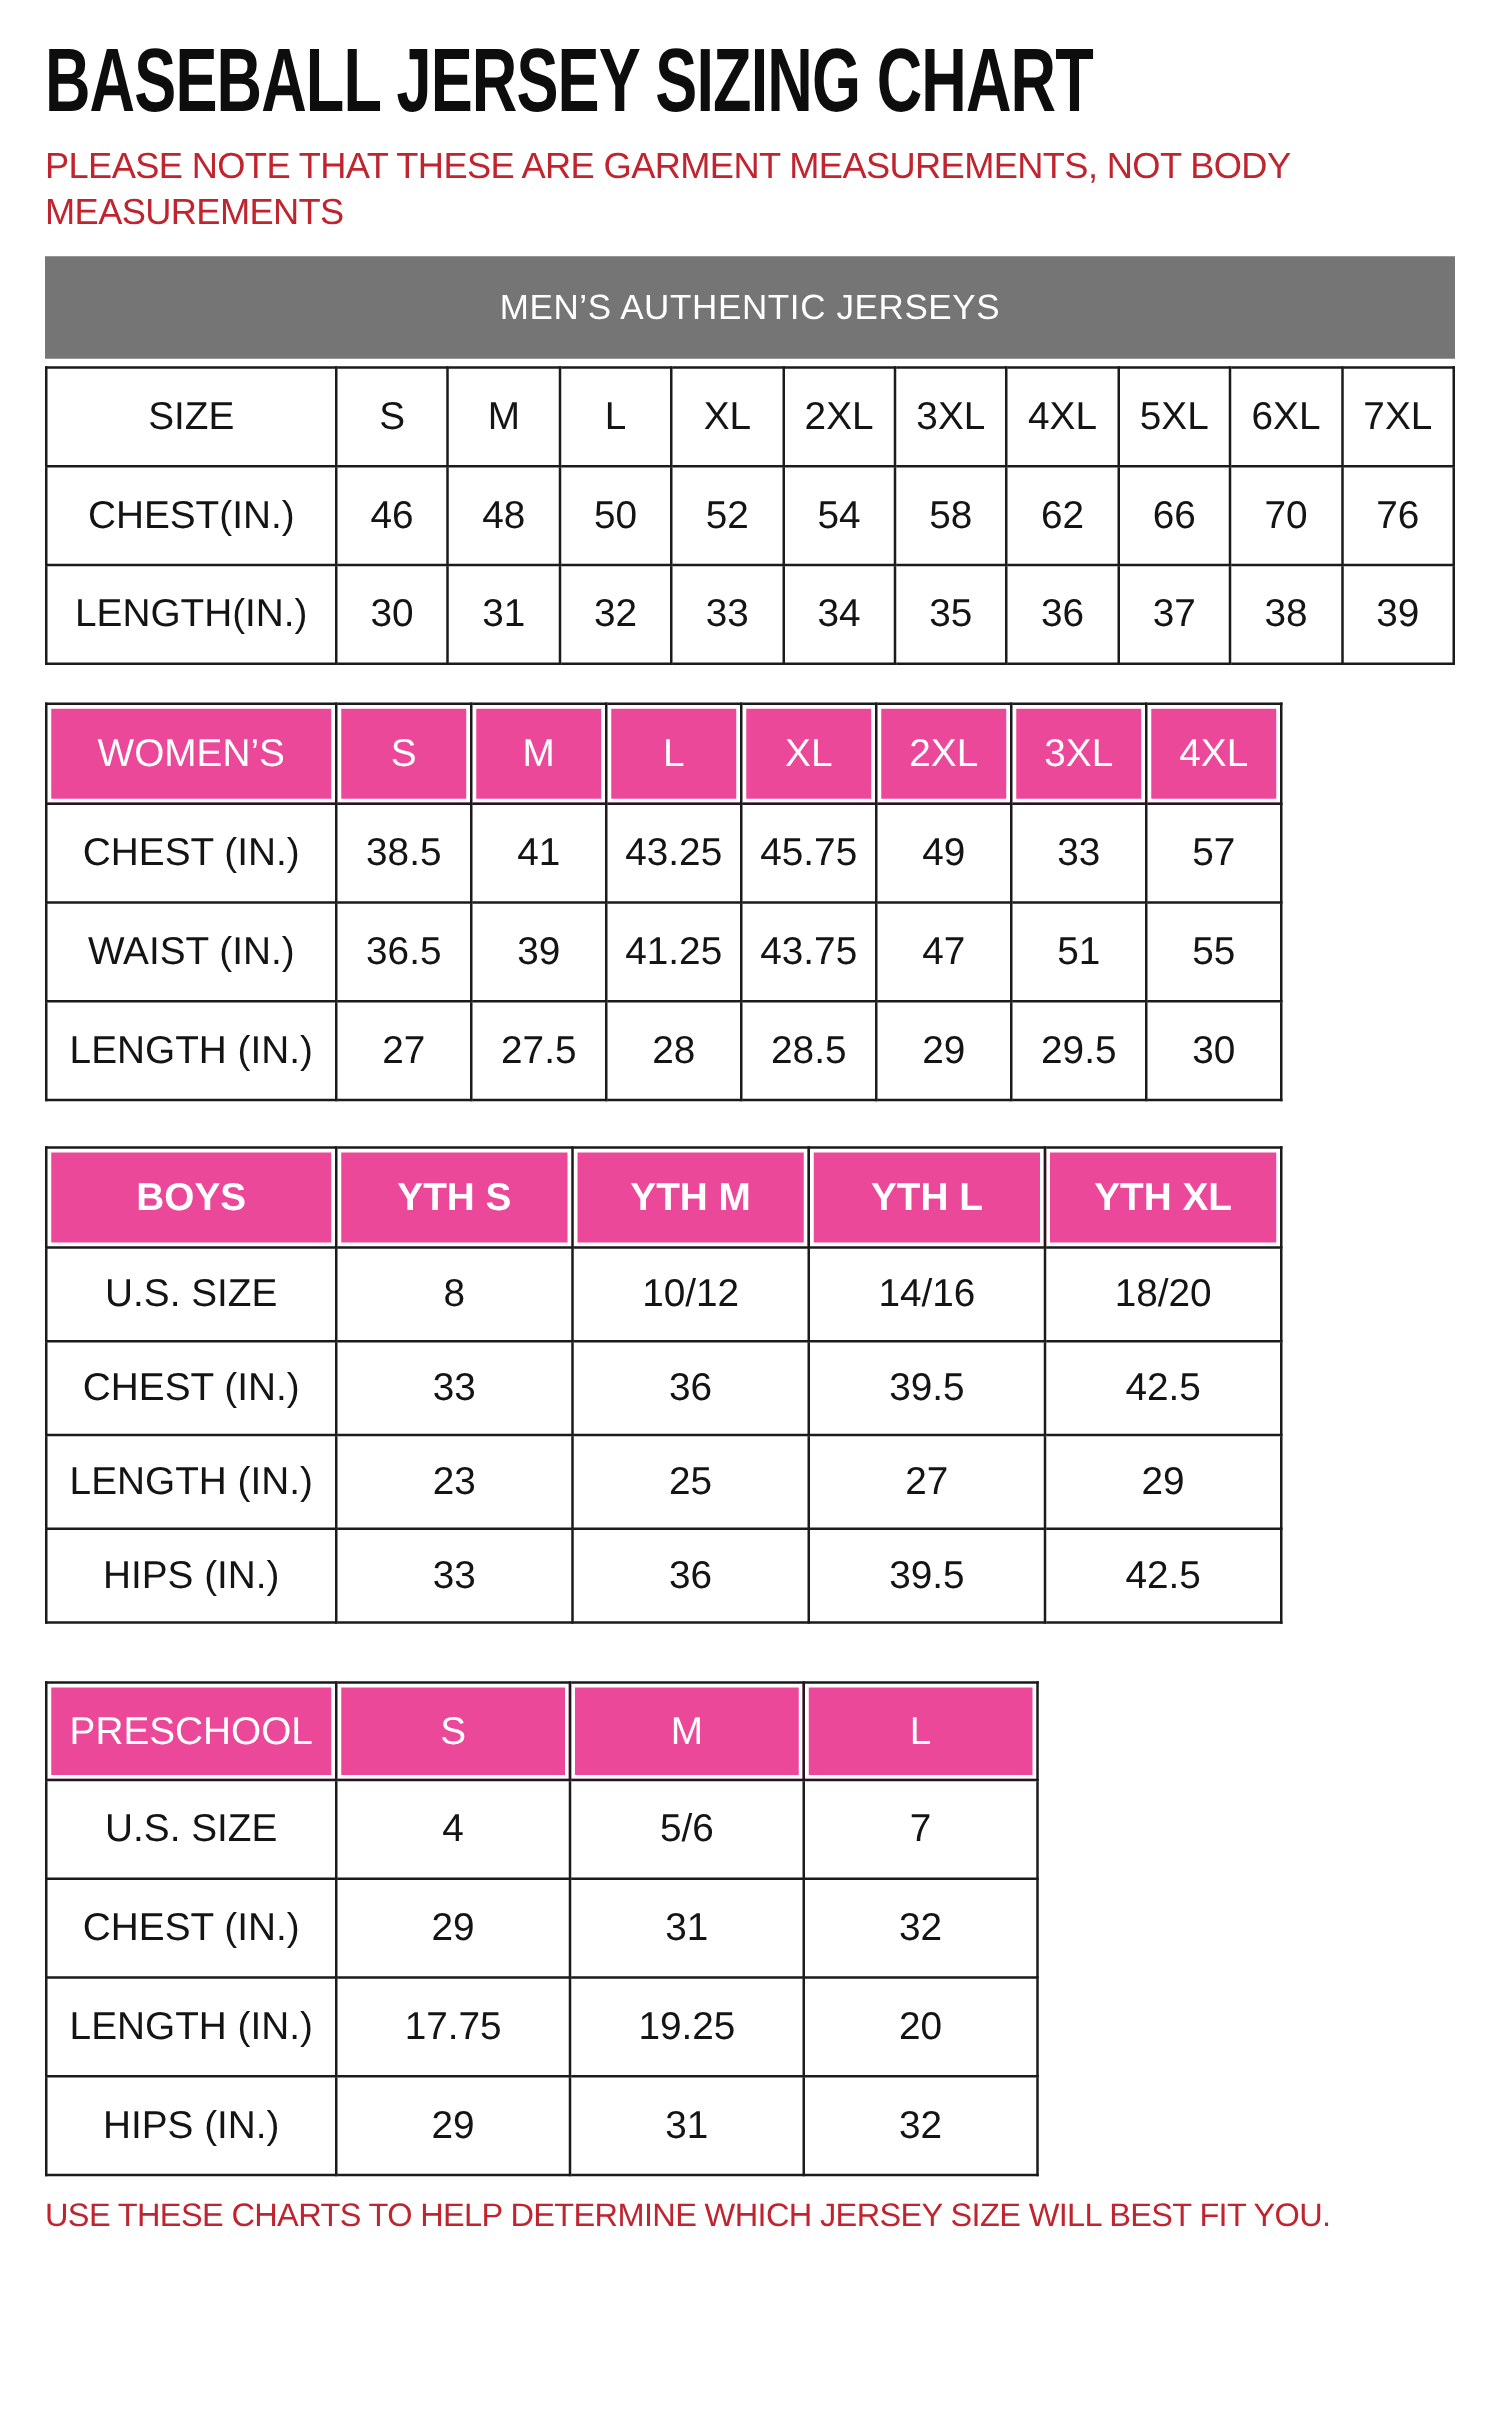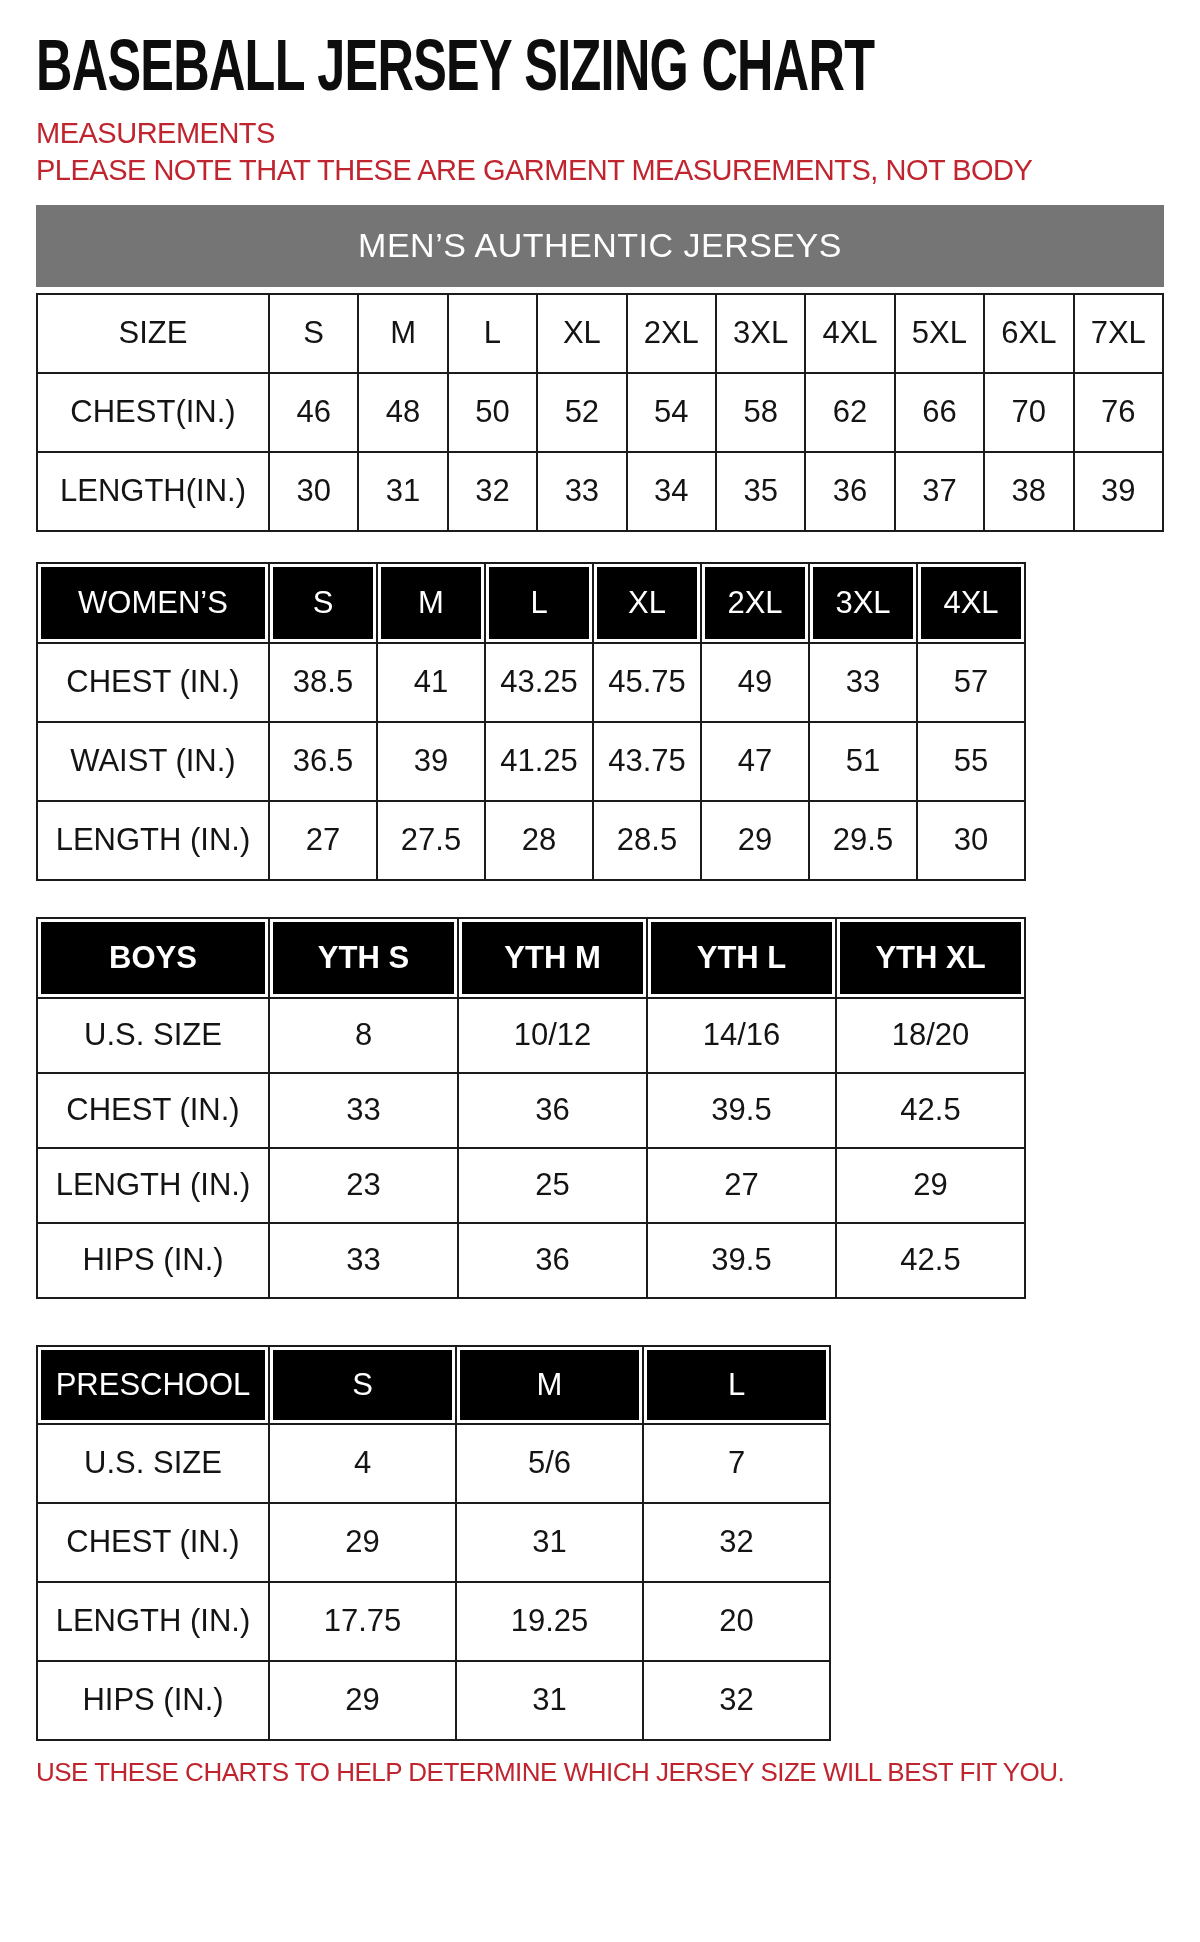--- a/index.html
+++ b/index.html
@@ -36,21 +36,21 @@
     margin-top: 16px;
     white-space: nowrap;
   }
 
   .banner {
     margin-top: 16px;
     width: 1128px;
     height: 82px;
     background: #757575;
     color: #ffffff;
-    font-size: 34px;
+    font-size: 28px;
     letter-spacing: 0.5px;
     display: flex;
     align-items: center;
     justify-content: center;
   }
 
   table.tbl {
     border-collapse: collapse;
     table-layout: fixed;
   }
@@ -58,21 +58,21 @@
     border: 2px solid #1b1b1b;
     text-align: center;
     vertical-align: middle;
     padding: 0;
     font-weight: normal;
     font-size: 31px;
     color: #141414;
     overflow: hidden;
   }
   .tbl th.gray {
-    background: #000000;
+    background: #ec4899;
     color: #ffffff;
     box-shadow: inset 0 0 0 3px #ffffff;
   }
   .lbl { white-space: pre-line; border-radius: 19px; }
 
   .mens { width: 1128px; margin-top: 6px; }
   .mens td { height: 77px; }
 
   .womens { width: 990px; margin-top: 30px; }
   .womens th { height: 78px; }
@@ -89,22 +89,22 @@
   col.c-label { width: 232px; }
 </style>
 </head>
 <body>
 
 <div class="page">
 
   <h1 class="title">BASEBALL JERSEY SIZING CHART</h1>
 
   <div class="note">
+    <div>PLEASE NOTE THAT THESE ARE GARMENT MEASUREMENTS, NOT BODY</div>
     <div>MEASUREMENTS</div>
-    <div>PLEASE NOTE THAT THESE ARE GARMENT MEASUREMENTS, NOT BODY</div>
   </div>
 
   <div class="banner">MEN’S AUTHENTIC JERSEYS</div>
   <table class="tbl mens">
     <colgroup>
         <col class="c-label">
         <col span="10">
       </colgroup>
     <tbody>
       <tr>

